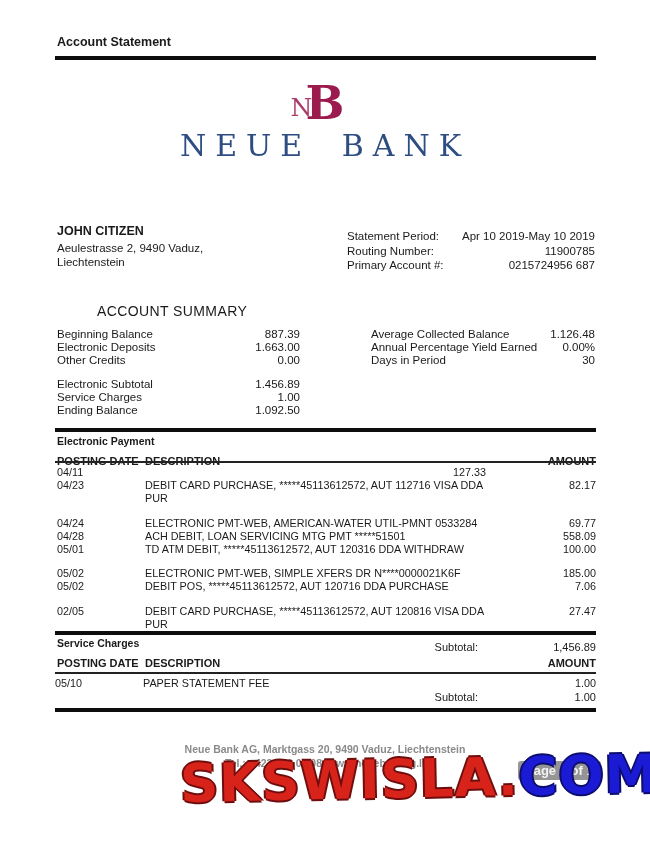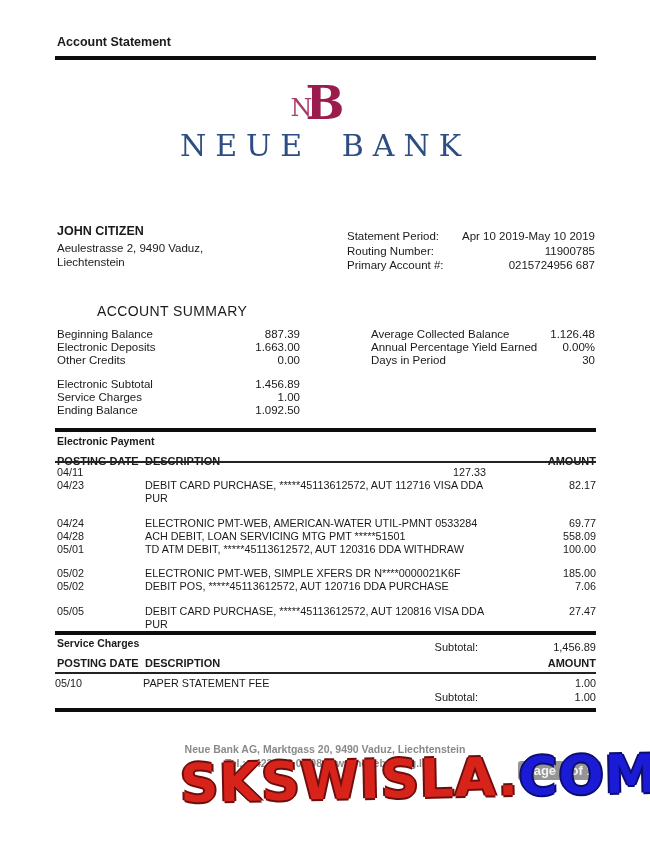--- a/index.html
+++ b/index.html
@@ -190,21 +190,21 @@
           <span class="t-amt">185.00</span>
         </div>
         <div class="t-row">
           <span>05/02</span>
           <span>DEBIT POS, *****45113612572, AUT 120716 DDA PURCHASE</span>
           <span class="t-amt">7.06</span>
         </div>
       </div>
       <div class="t-group" style="margin-bottom:0;">
         <div class="t-row">
-          <span>05/05</span>
+          <span>02/05</span>
           <span>DEBIT CARD PURCHASE, *****45113612572, AUT 120816 VISA DDA PUR</span>
           <span class="t-amt">27.47</span>
         </div>
       </div>
       <div class="t-sub">
         <span></span>
         <span class="lbl">Subtotal:</span>
         <span class="t-amt">1,456.89</span>
       </div>
     </div>

